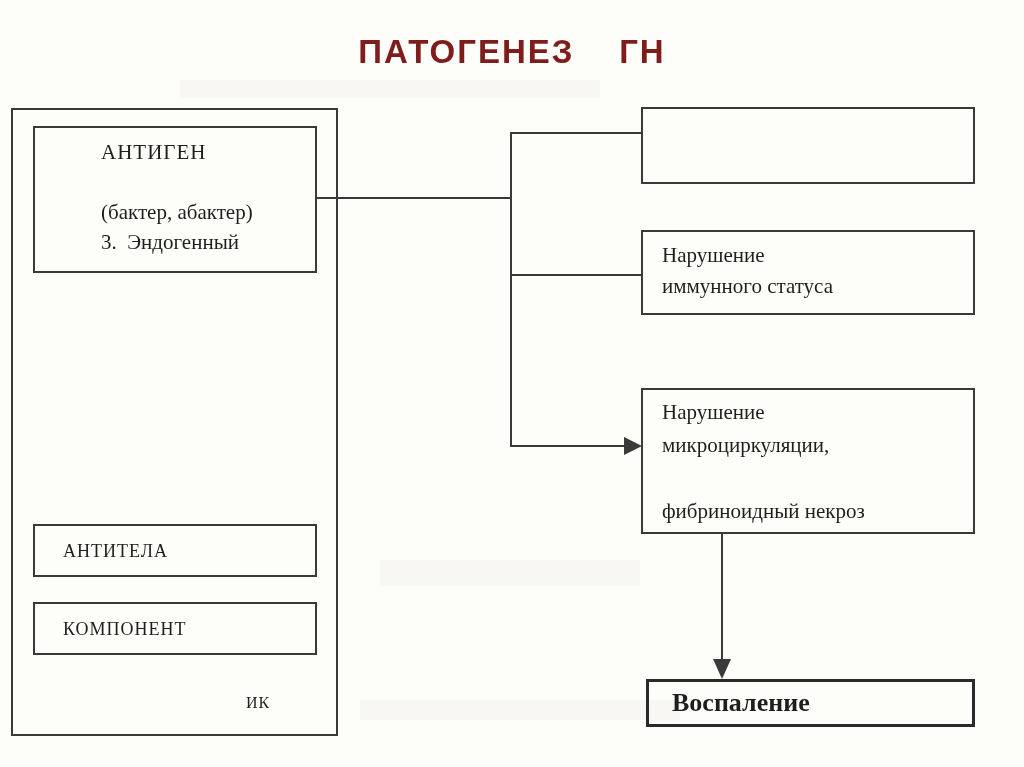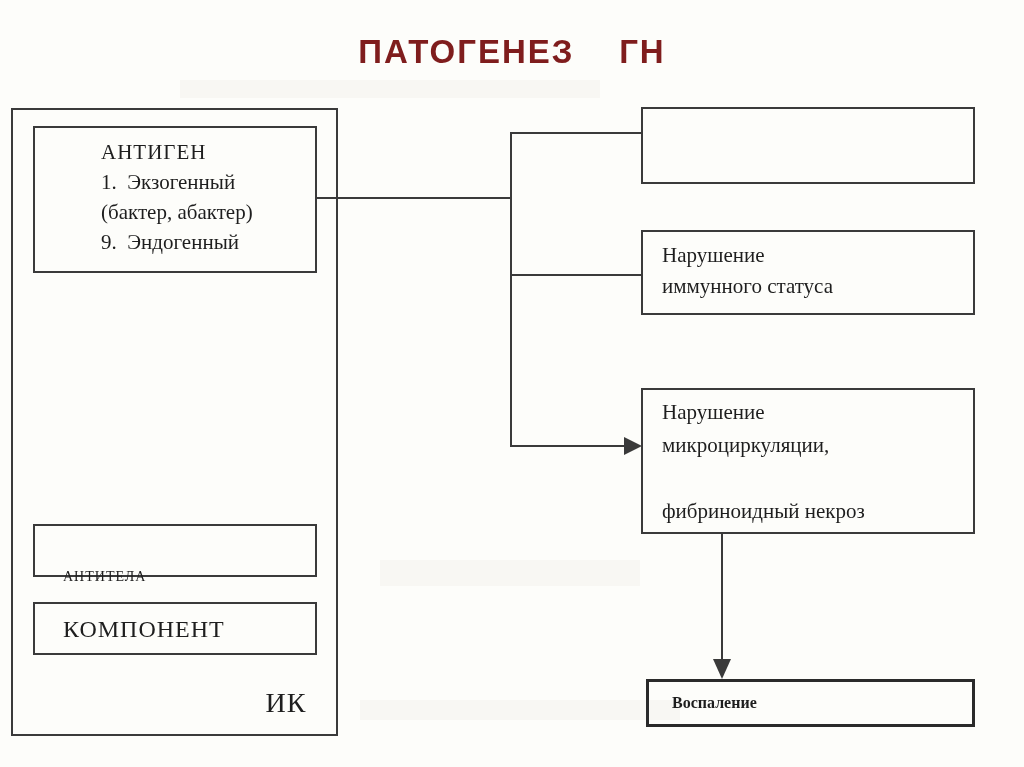--- a/index.html
+++ b/index.html
@@ -79,47 +79,46 @@
   #antibody-box {
     left: 33px;
     top: 524px;
     width: 284px;
     height: 53px;
   }
   #antibody-text {
     left: 63px;
     top: 534px;
     width: 250px;
-    font-size: 14px;
+    font-size: 18px;
     line-height: 34px;
     letter-spacing: 1px;
-    margin-top: 26px;
   }
 
   #component-box {
     left: 33px;
     top: 602px;
     width: 284px;
     height: 53px;
   }
   #component-text {
     left: 63px;
     top: 612px;
     width: 250px;
-    font-size: 24px;
+    font-size: 18px;
     line-height: 34px;
     letter-spacing: 1px;
   }
 
   #ik-label {
     left: 246px;
     top: 688px;
     width: 80px;
-    text-align: center;
-    font-size: 28px;
+    text-align: left;
+    font-size: 16px;
     line-height: 30px;
     letter-spacing: 1px;
   }
 
   
   #genetic-box {
     left: 641px;
     top: 107px;
     width: 334px;
     height: 77px;
@@ -160,21 +159,21 @@
   #inflammation-box {
     left: 646px;
     top: 679px;
     width: 329px;
     height: 48px;
   }
   #inflammation-text {
     left: 672px;
     top: 686px;
     width: 300px;
-    font-size: 16px;
+    font-size: 26px;
     line-height: 34px;
     font-weight: bold;
   }
 
   
   .conn {
     position: absolute;
     background: #3a3a3a;
   }
   .conn.h { height: 2px; }
@@ -227,21 +226,21 @@
 
   <div class="artifact" style="left:180px;top:80px;width:420px;height:18px;"></div>
   <div class="artifact" style="left:380px;top:560px;width:260px;height:26px;"></div>
   <div class="artifact" style="left:360px;top:700px;width:320px;height:20px;"></div>
 
   <div class="title">ПАТОГЕНЕЗ    ГН</div>
 
   <div class="box thin" id="outer-container"></div>
 
   <div class="box thin" id="antigen-box"></div>
-  <div class="boxtext" id="antigen-text"><span class="l1">АНТИГЕН</span><br><span>1.  Экзогенный</span><br><span>(бактер, абактер)</span><br><span>9.  Эндогенный</span></div>
+  <div class="boxtext" id="antigen-text"><span class="l1">АНТИГЕН</span><br><br><span>(бактер, абактер)</span><br><span>3.  Эндогенный</span></div>
 
   <div class="box thin" id="antibody-box"></div>
   <div class="boxtext" id="antibody-text">АНТИТЕЛА</div>
 
   <div class="box thin" id="component-box"></div>
   <div class="boxtext" id="component-text">КОМПОНЕНТ</div>
 
   <div class="boxtext" id="ik-label">ИК</div>
 
   <div class="conn h" id="conn-antigen-h"></div>

